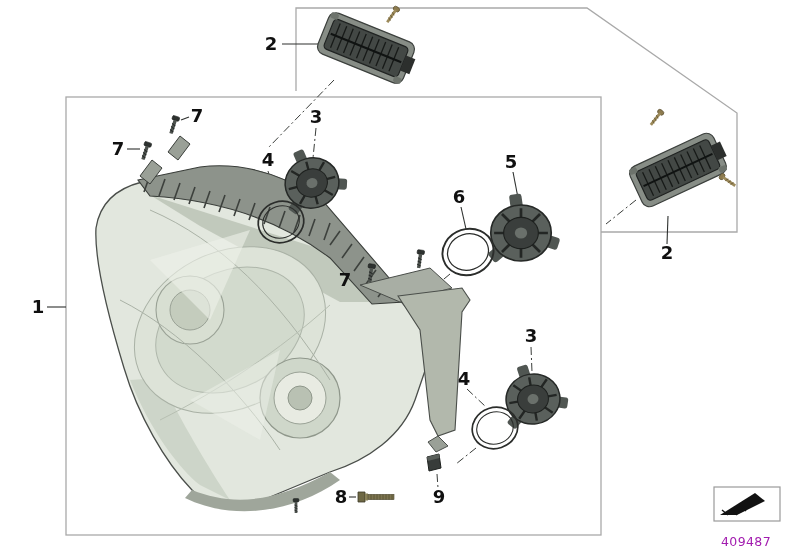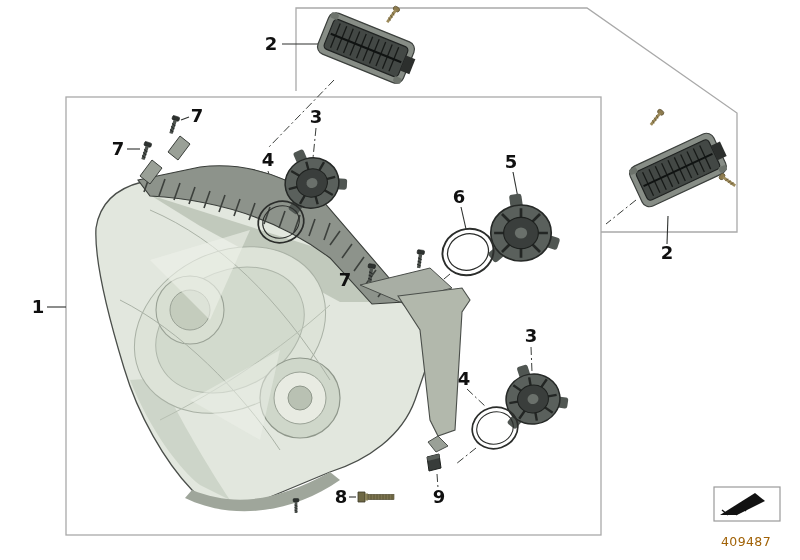--- a/index.html
+++ b/index.html
@@ -2,21 +2,21 @@
 <html><head>
 <meta charset="utf-8">
 <style>
   html,body{margin:0;padding:0;background:#fff;}
   .stage{position:relative;width:800px;height:560px;background:#fff;overflow:hidden;
          font-family:"DejaVu Sans","Liberation Sans",sans-serif;}
   .stage svg{position:absolute;left:0;top:0;}
   .callout{position:absolute;transform:translate(-50%,-50%);font-weight:bold;
            font-size:18px;color:#101010;line-height:1;user-select:none;}
   .part-number{position:absolute;transform:translate(-50%,-50%);font-size:12.5px;
-           color:#a16207;letter-spacing:.4px;}
+           color:#a21caf;letter-spacing:.4px;}
 </style>
 </head>
 <body>
 
 <div class="stage">
 
 <svg width="800" height="560" viewBox="0 0 800 560">
 
   <g>
     <rect x="66" y="97" width="535" height="438" fill="none" stroke="#a9a9a9" stroke-width="1.3"></rect>

